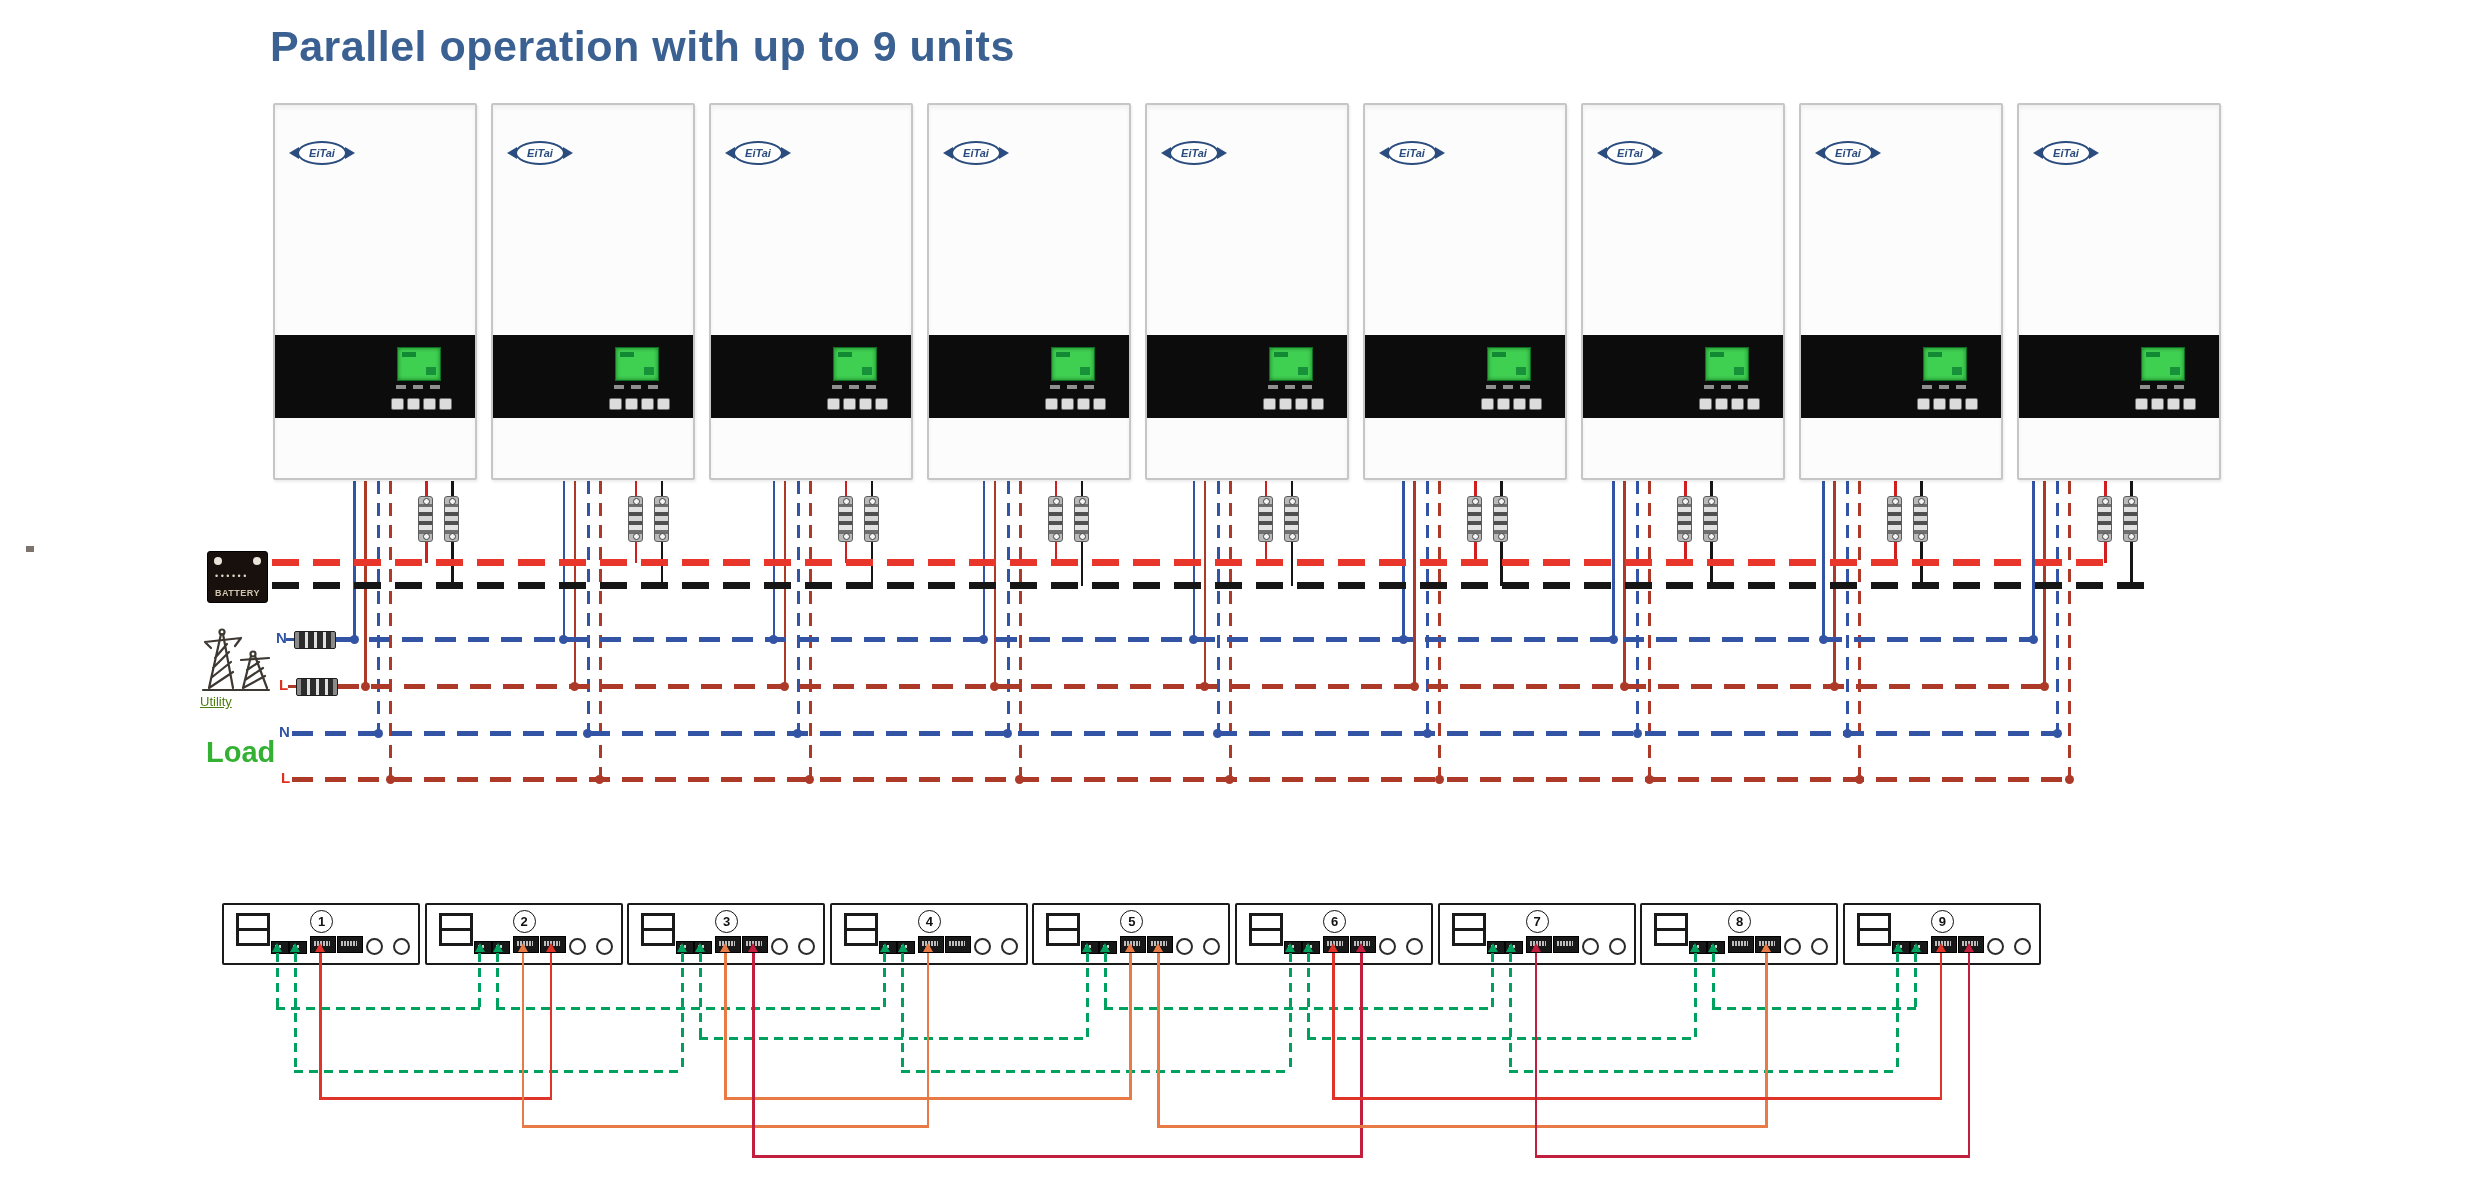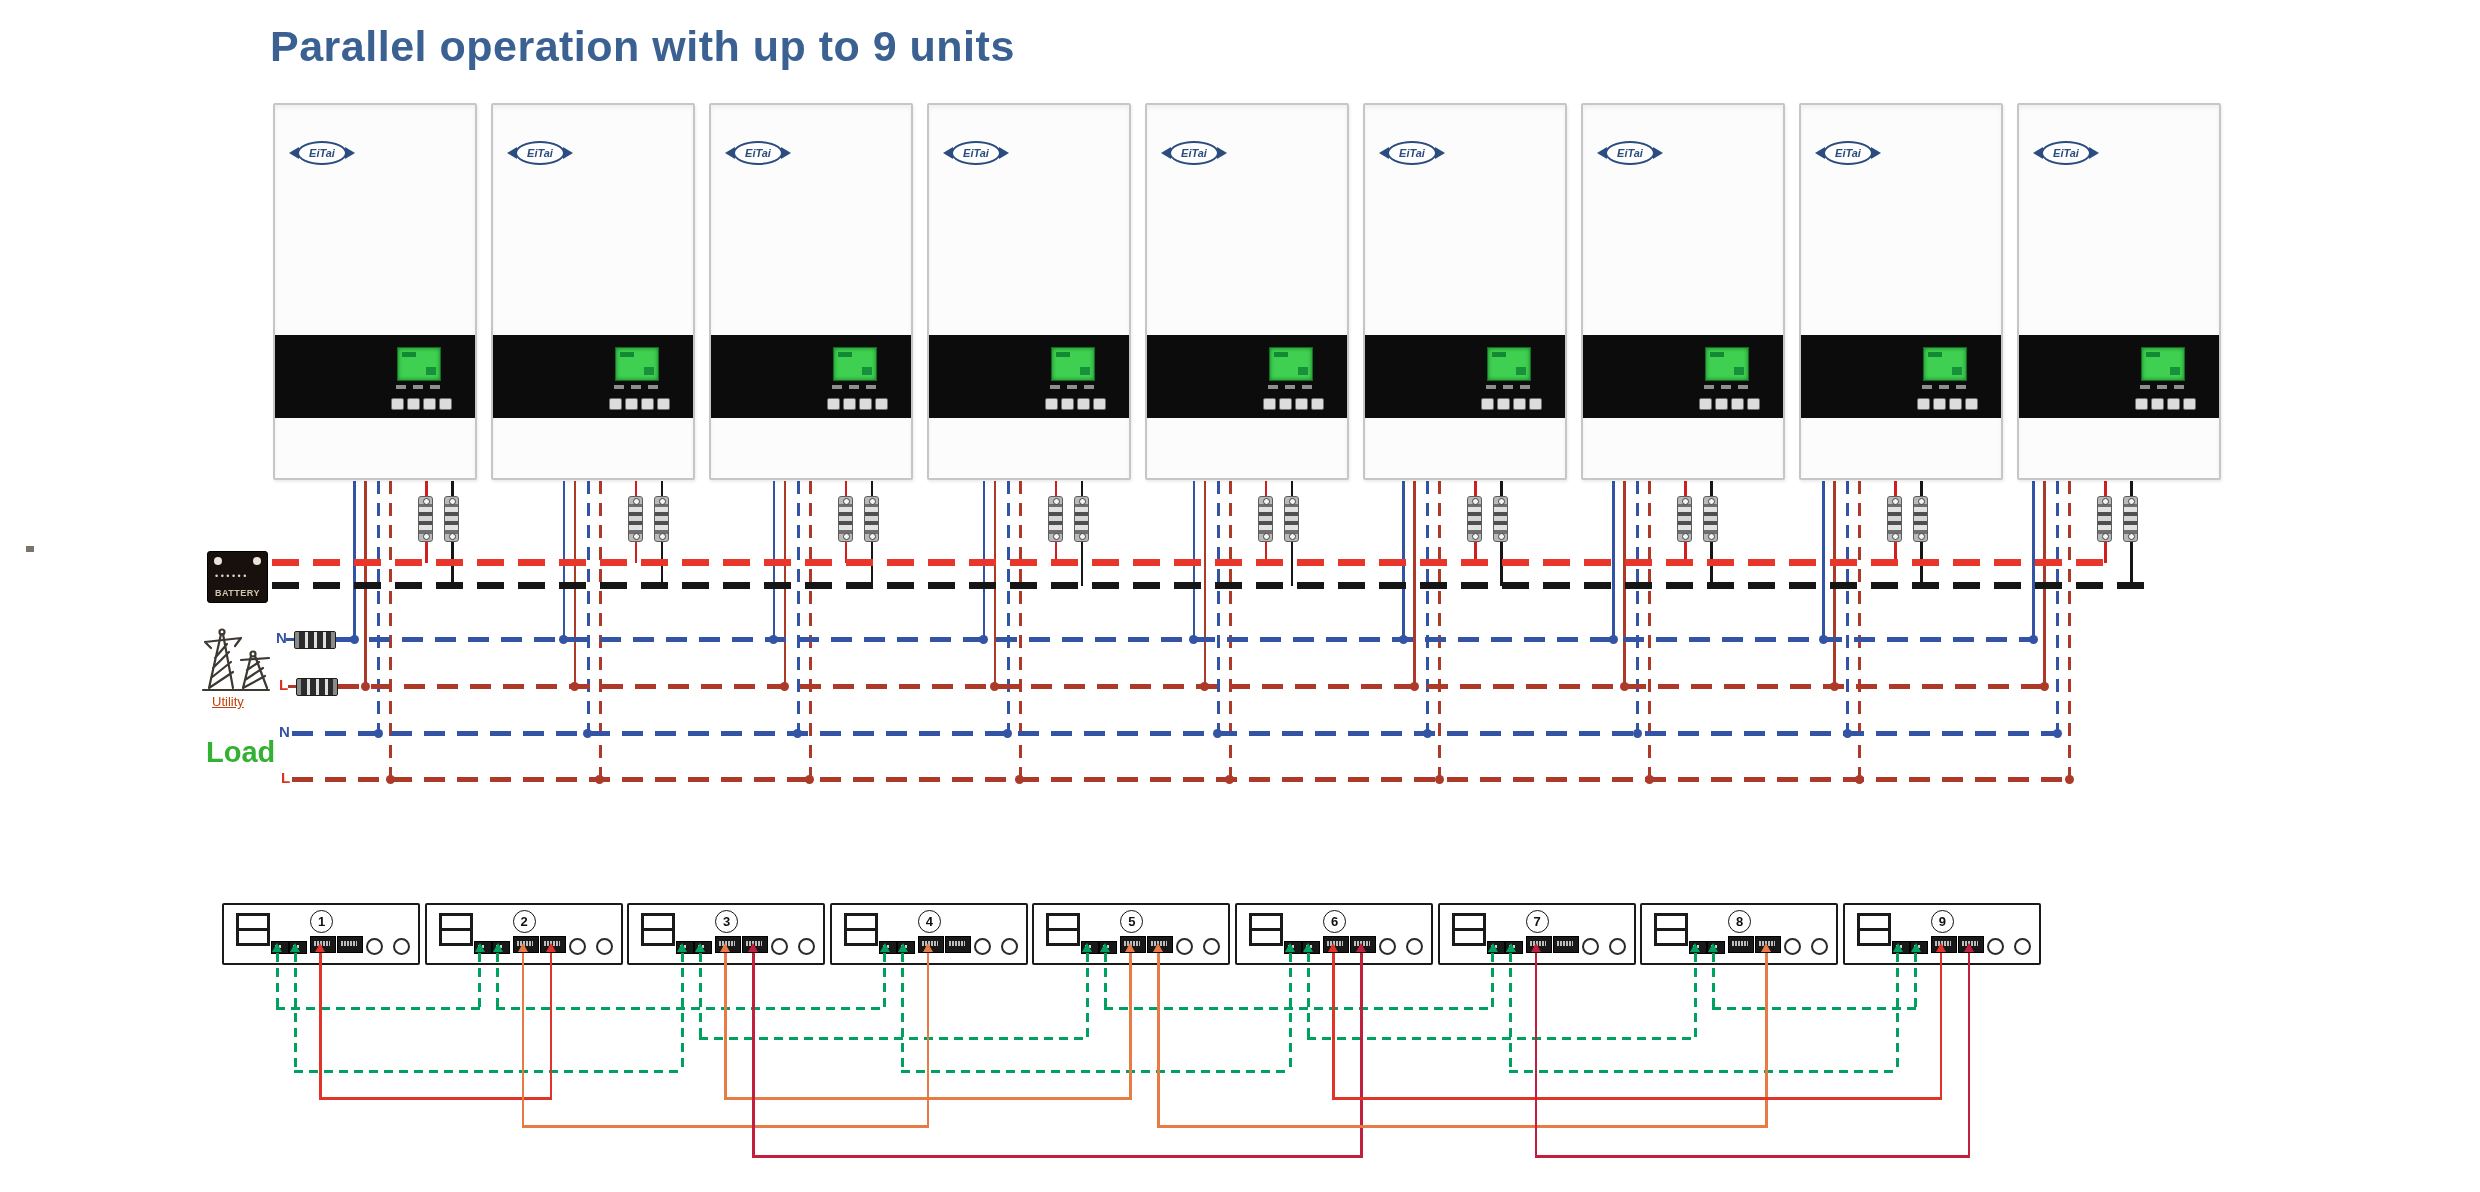--- a/index.html
+++ b/index.html
@@ -35,21 +35,21 @@
   
   .battery{position:absolute;left:207px;top:551px;width:59px;height:50px;background:#18100c;
            border-radius:3px;border:1px solid #000;}
   .battery::before,.battery::after{content:"";position:absolute;top:5px;width:8px;height:8px;
            border-radius:50%;background:#e8e4da;}
   .battery::before{left:6px;} .battery::after{right:6px;}
   .bat-dots{position:absolute;left:7px;top:19px;letter-spacing:2.5px;font-size:9px;color:#ded6c4;}
   .bat-label{position:absolute;left:0;right:0;bottom:4px;text-align:center;font-size:9px;
              font-weight:bold;color:#cfc4ae;letter-spacing:0.5px;}
   .bat-post{position:absolute;left:26px;top:546px;width:8px;height:6px;background:#7a746c;}
-  .utility-label{position:absolute;left:212px;top:694px;font-size:13px;color:#c2410c;text-decoration:underline;}
+  .utility-label{position:absolute;left:200px;top:694px;font-size:13px;color:#4d7c0f;text-decoration:underline;}
   .load-label{position:absolute;left:206px;top:736px;font-size:29px;font-weight:bold;}
   .nl{position:absolute;font-size:15px;font-weight:bold;}
 
   .breaker{position:absolute;width:40px;height:16px;border-radius:2px;border:1px solid #1d1d1d;
     background:linear-gradient(90deg,#8a8a8a 0 4px,#2c2c2c 4px 10px,#e0e0e0 10px 13px,#2c2c2c 13px 19px,#e0e0e0 19px 22px,#2c2c2c 22px 28px,#e0e0e0 28px 31px,#2c2c2c 31px 36px,#8a8a8a 36px 40px);}
 
   .fuse{position:absolute;width:15px;height:46px;border:1px solid #5d5d5d;border-radius:3px;box-sizing:border-box;
     background:linear-gradient(180deg,#b9b9b9 0 7px,#6f6f6f 7px 10px,#e2e2e2 10px 15px,#4f4f4f 15px 19px,#d5d5d5 19px 24px,#4f4f4f 24px 28px,#e2e2e2 28px 33px,#6f6f6f 33px 37px,#b9b9b9 37px 46px);}
   .fuse::before,.fuse::after{content:"";position:absolute;left:4px;width:5px;height:5px;border-radius:50%;
     background:#f4f4f4;border:1px solid #444;}

